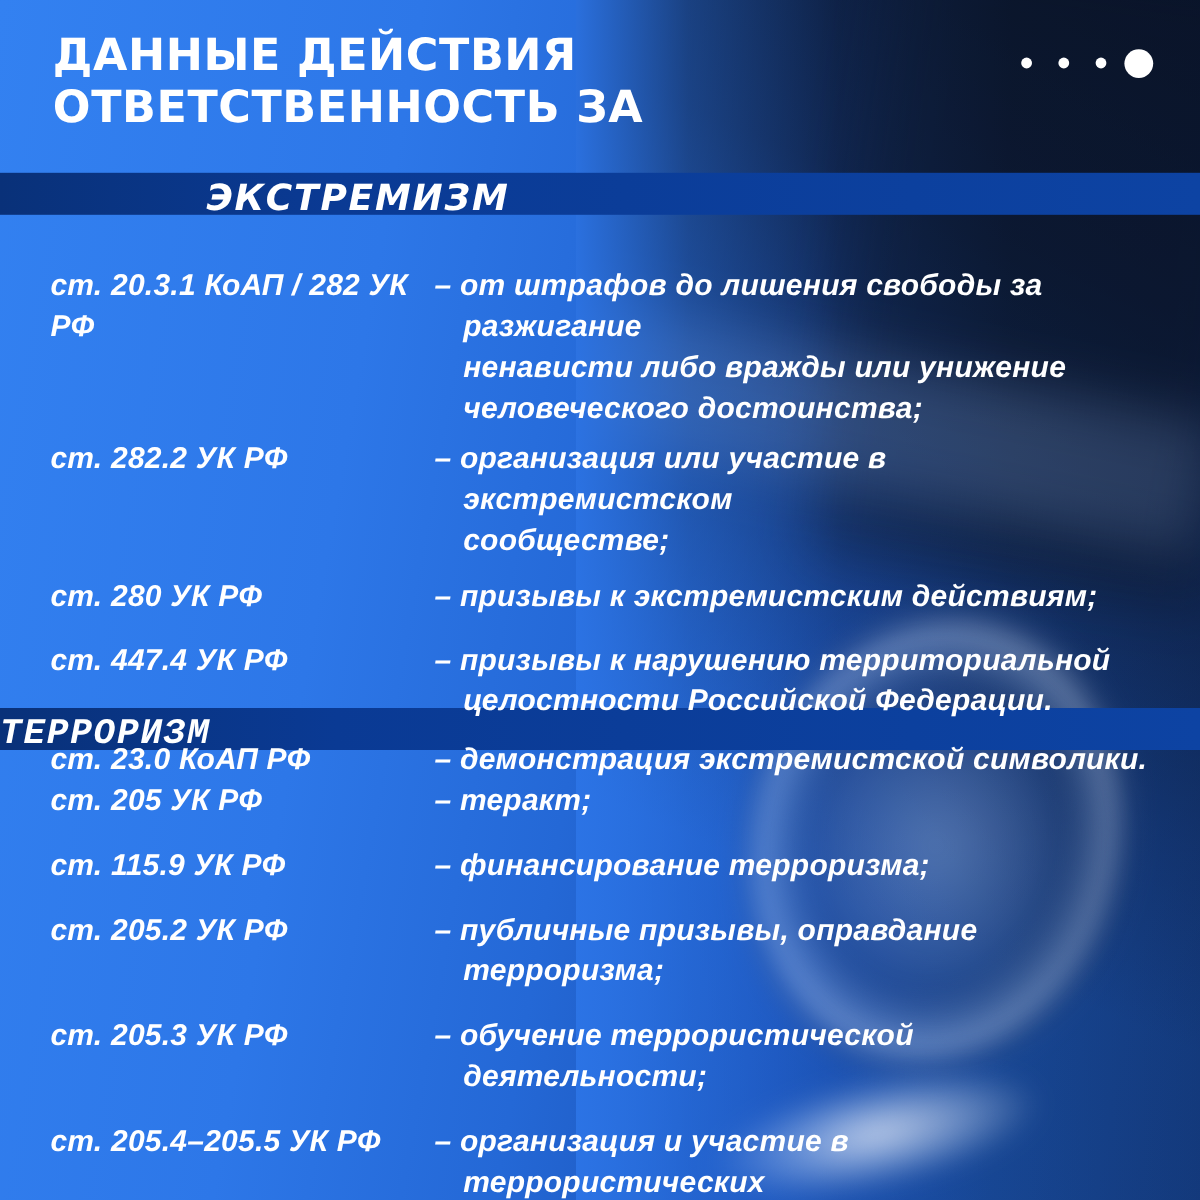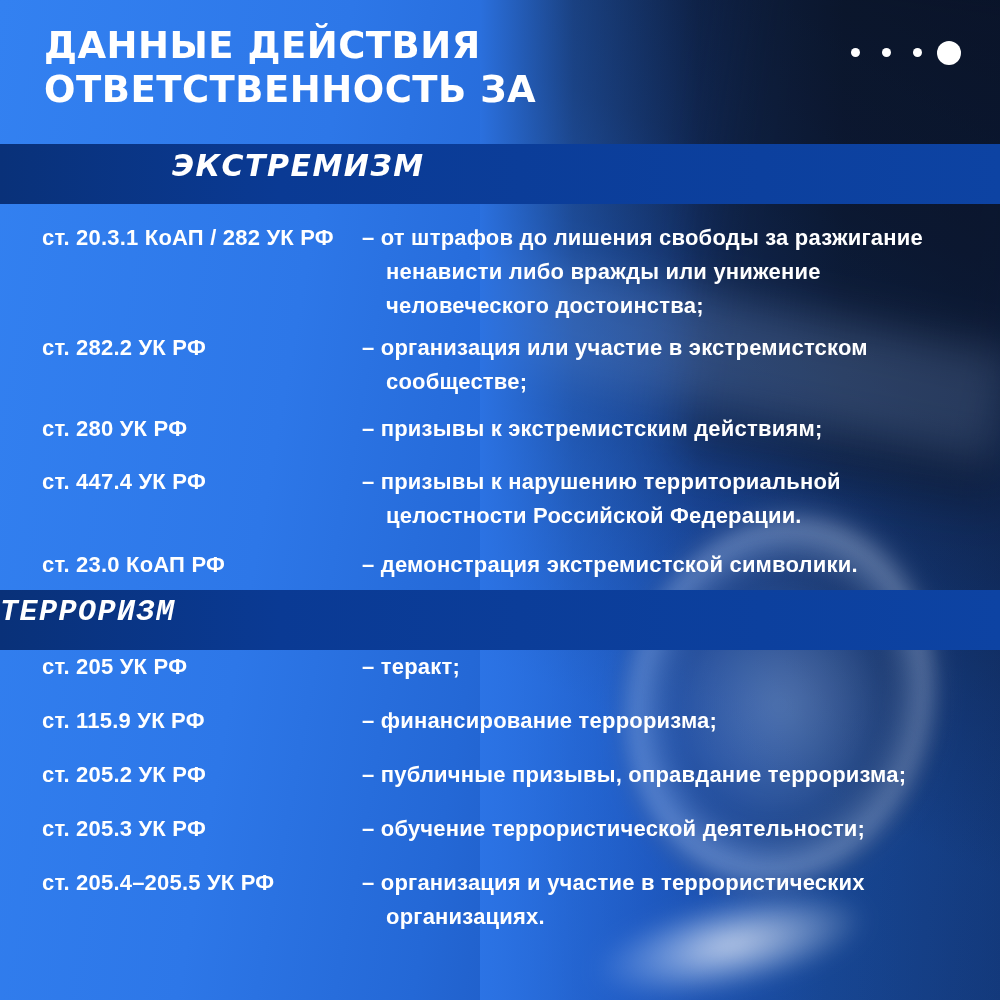--- a/index.html
+++ b/index.html
@@ -31,31 +31,31 @@
   .dot{position:absolute;border-radius:50%;background:#fff;z-index:3;}
   .dot.small{width:9px;height:9px;top:48px;}
   .dot.d1{left:851px}.dot.d2{left:882px}.dot.d3{left:913px}
   .dot.big{width:24px;height:24px;left:937px;top:41px;}
   
   .title{position:absolute;left:44px;top:24px;z-index:3;
     font-family:"DejaVu Sans","Liberation Sans",sans-serif;
     font-weight:bold;font-size:37px;line-height:44px;letter-spacing:0.5px;
     text-transform:uppercase;}
   
-  .bar{position:absolute;left:0;width:1000px;height:60px;z-index:2;
+  .bar{position:absolute;left:0;width:1000px;height:35px;z-index:2;
     background:linear-gradient(90deg,#093179 0%,#0a3a94 28%,#0d43a3 100%);}
   .bar1{top:144px;} .bar2{top:590px;}
   .bar-label{font-family:"DejaVu Sans","Liberation Sans",sans-serif;
     font-weight:bold;font-style:italic;font-size:30px;line-height:44px;letter-spacing:1.5px;}
   .bar1 .bar-label{margin-left:172px;} .bar2 .bar-label{font-family:Liberation Mono, monospace;}
   
   .sec{position:absolute;left:42px;width:920px;z-index:3;}
   .sec1{top:221px;} .sec2{top:650px;}
   .row{display:grid;grid-template-columns:320px 1fr;align-items:start;}
-  .label,.desc{font-size:22px;line-height:34px;font-weight:bold;letter-spacing:0.2px;}
+  .label,.desc{font-size:25px;line-height:34px;font-weight:bold;letter-spacing:0.2px;font-style:italic;}
   .desc{white-space:pre-line;padding-left:24px;text-indent:-24px;}
   .sec1 .row:nth-child(1){margin-bottom:8px;}
   .sec1 .row:nth-child(2){margin-bottom:13px;}
   .sec1 .row:nth-child(3){margin-bottom:19px;}
   .sec1 .row:nth-child(4){margin-bottom:15px;}
   .sec2 .row{margin-bottom:20px;}
 </style>
 </head>
 <body>
 

